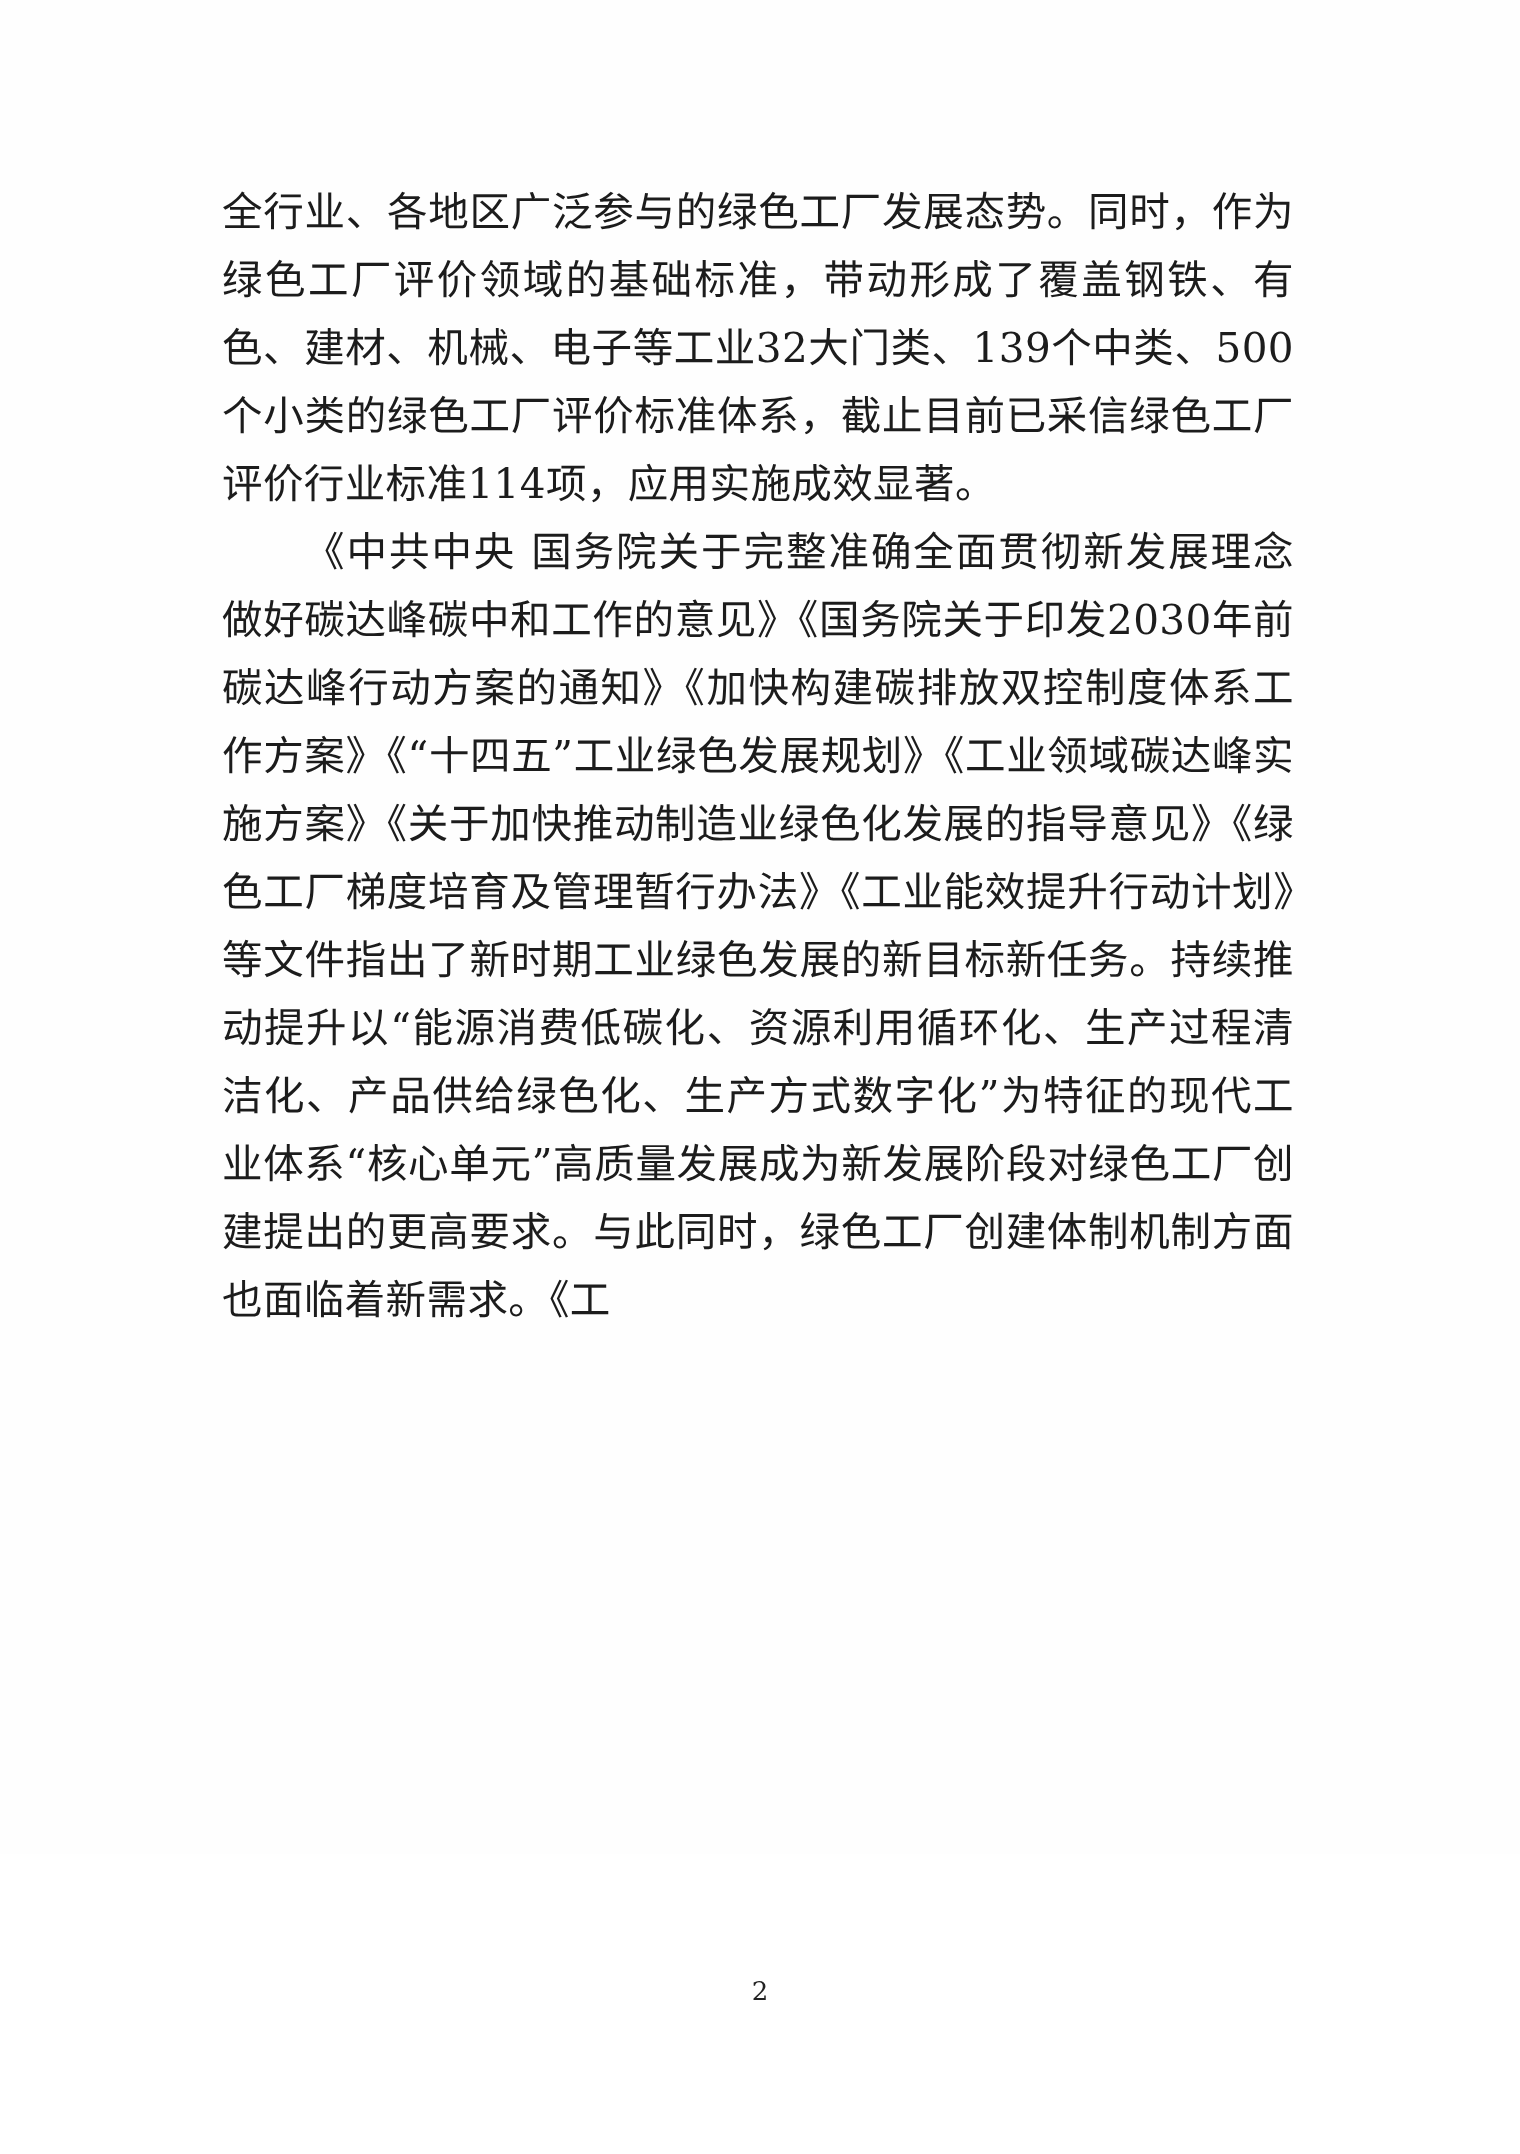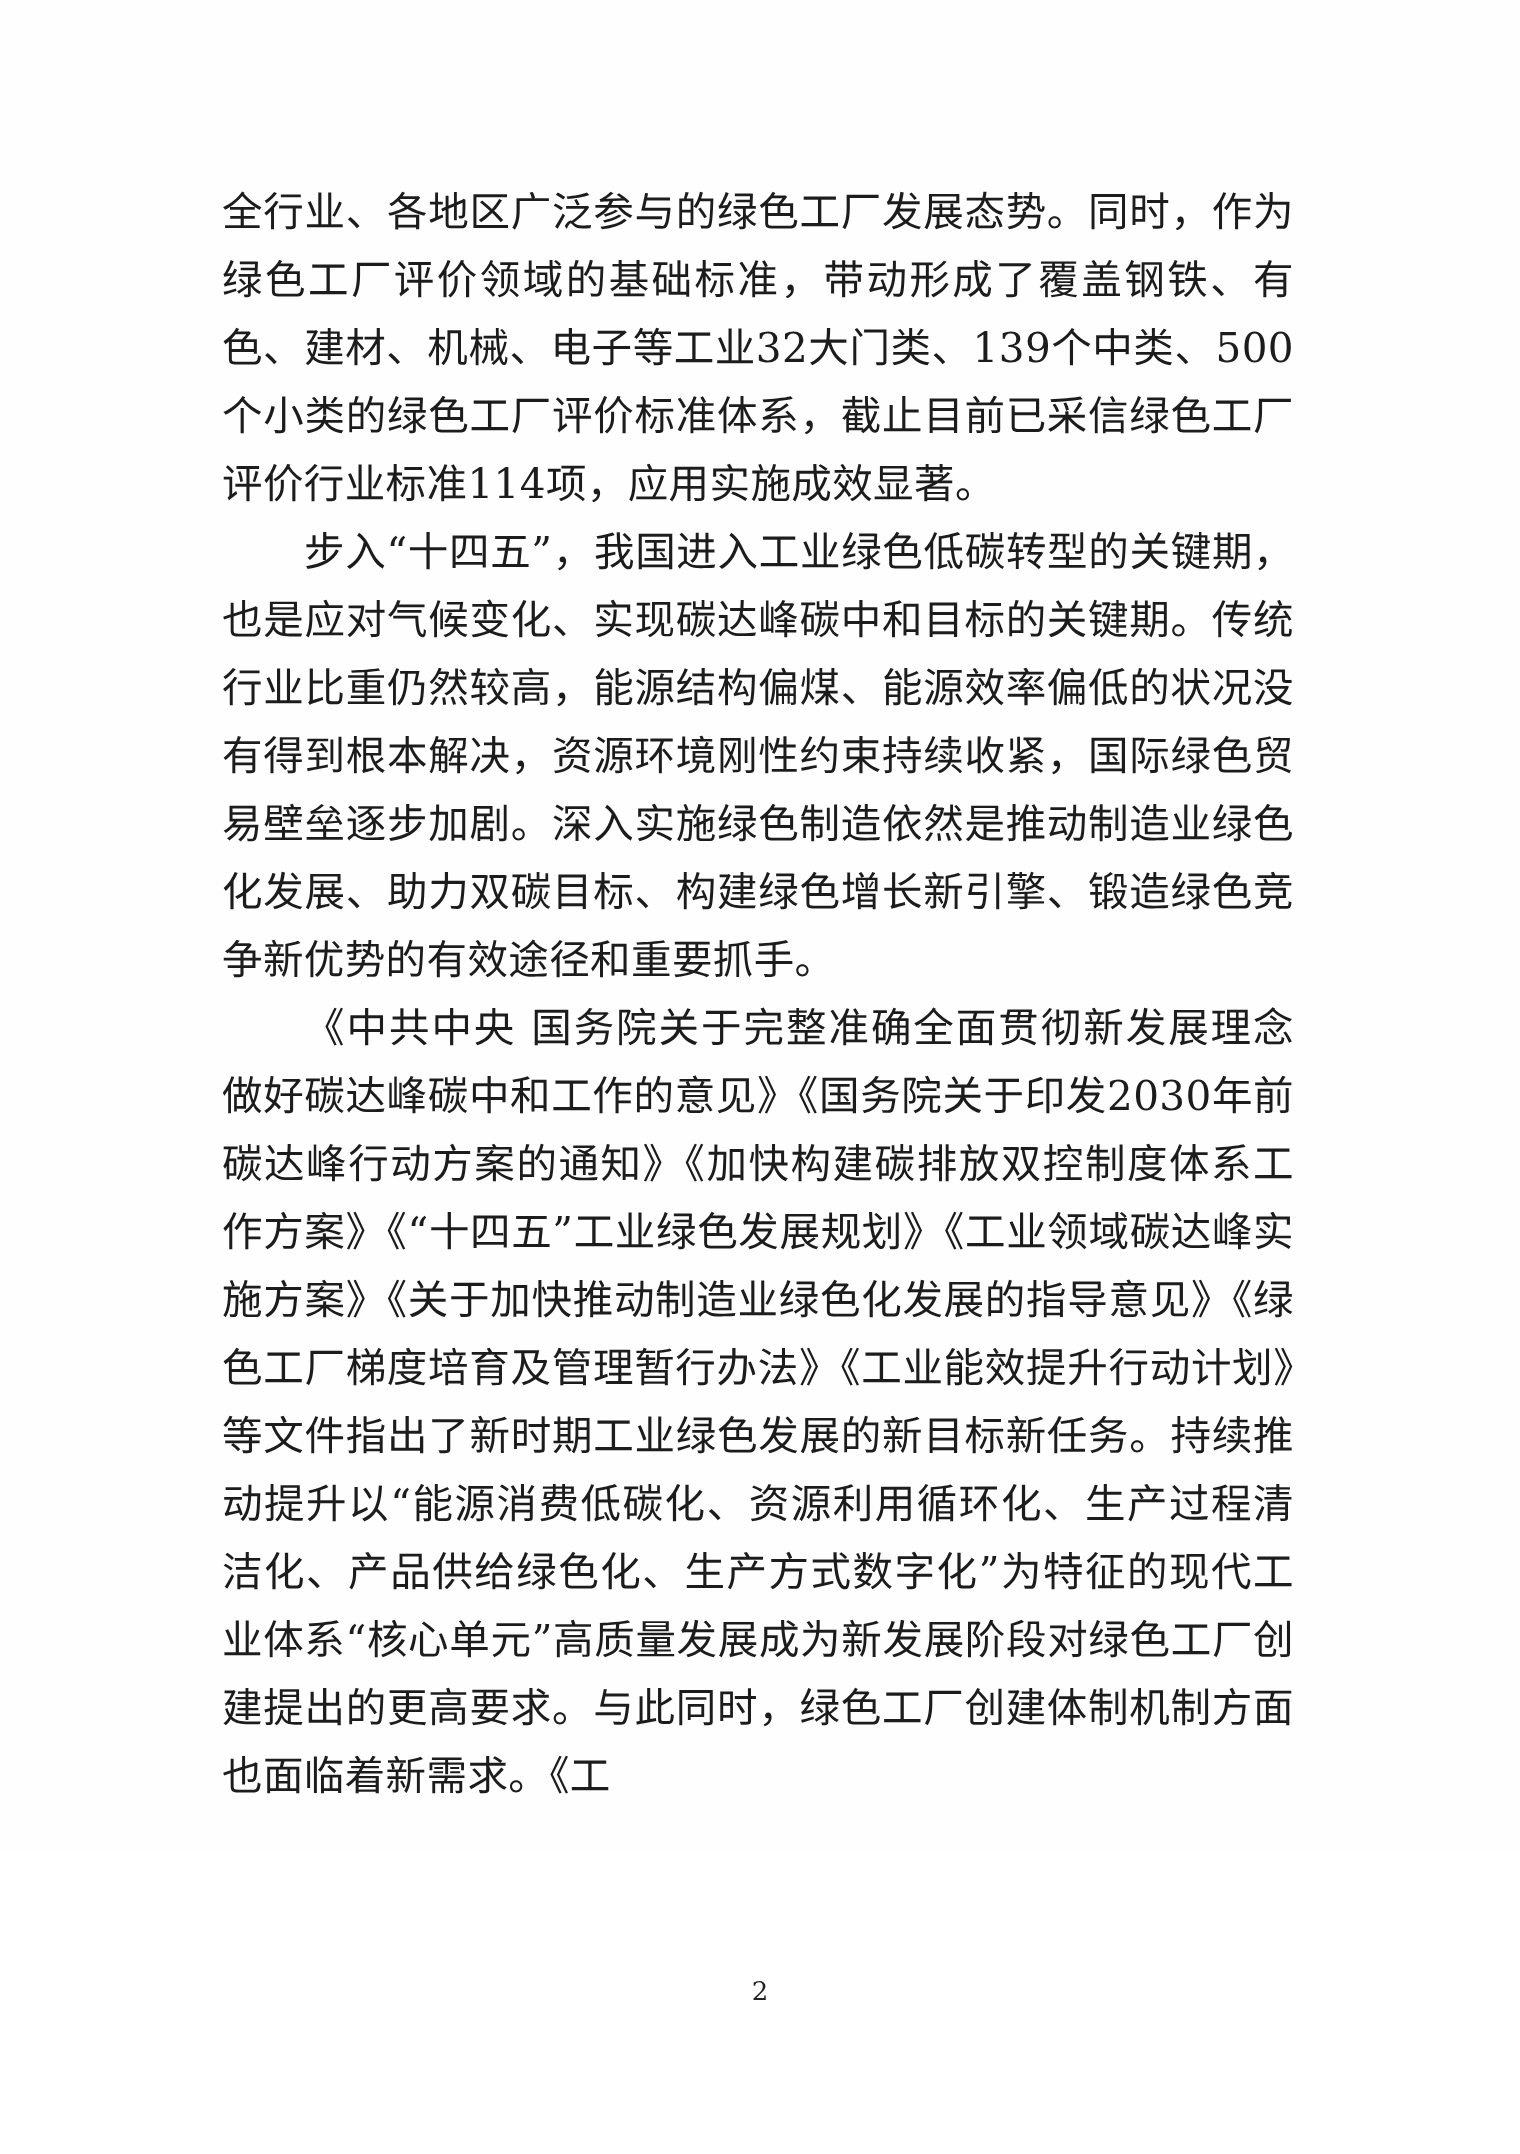--- a/index.html
+++ b/index.html
@@ -56,17 +56,16 @@
     font-family: "DejaVu Serif", "Liberation Serif", serif;
     color: #222;
   }
 </style>
 </head>
 <body>
 
 <div class="page">
   <div class="content">
     <p class="para">全行业、各地区广泛参与的绿色工厂发展态势。同时，作为绿色工厂评价领域的基础标准，带动形成了覆盖钢铁、有色、建材、机械、电子等工业32大门类、139个中类、500个小类的绿色工厂评价标准体系，截止目前已采信绿色工厂评价行业标准114项，应用实施成效显著。</p>
-    <p class="para indent">步入“十四五”，我国进入工业绿色低碳转型的关键期，也是应对气候变化、实现碳达峰碳中和目标的关键期。传统行业比重仍然较高，能源结构偏煤、能源效率偏低的状况没有得到根本解决，资源环境刚性约束持续收紧，国际绿色贸易壁垒逐步加剧。深入实施绿色制造依然是推动制造业绿色化发展、助力双碳目标、构建绿色增长新引擎、锻造绿色竞争新优势的有效途径和重要抓手。</p>
     <p class="para indent">《中共中央 国务院关于完整准确全面贯彻新发展理念做好碳达峰碳中和工作的意见》《国务院关于印发2030年前碳达峰行动方案的通知》《加快构建碳排放双控制度体系工作方案》《“十四五”工业绿色发展规划》《工业领域碳达峰实施方案》《关于加快推动制造业绿色化发展的指导意见》《绿色工厂梯度培育及管理暂行办法》《工业能效提升行动计划》等文件指出了新时期工业绿色发展的新目标新任务。持续推动提升以“能源消费低碳化、资源利用循环化、生产过程清洁化、产品供给绿色化、生产方式数字化”为特征的现代工业体系“核心单元”高质量发展成为新发展阶段对绿色工厂创建提出的更高要求。与此同时，绿色工厂创建体制机制方面也面临着新需求。《工</p>
   </div>
   <div class="page-number">2</div>
 </div>
 
 </body></html>

